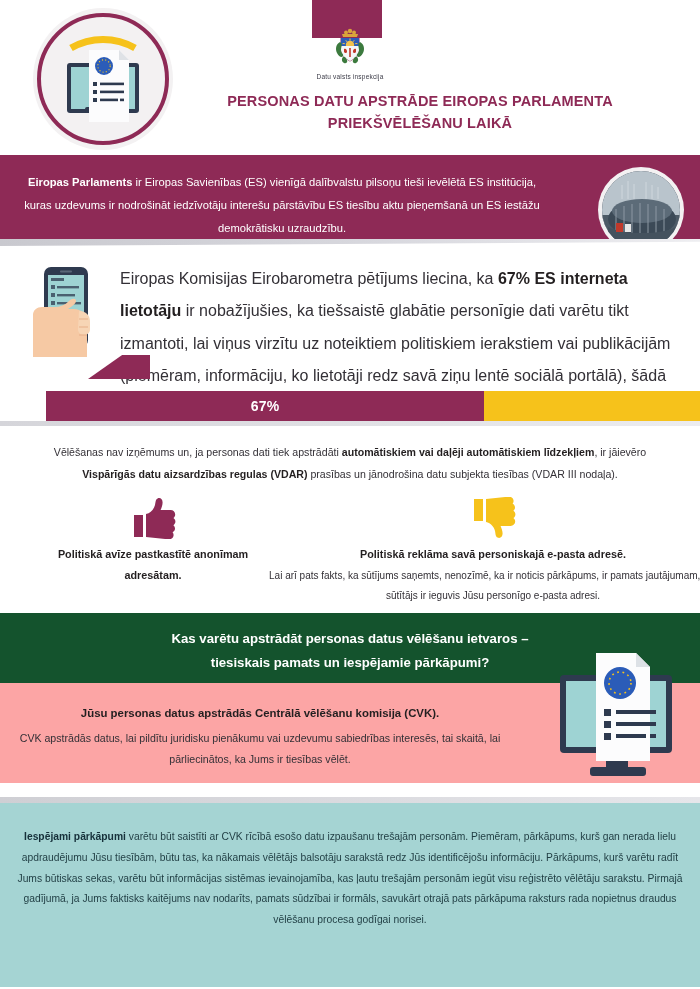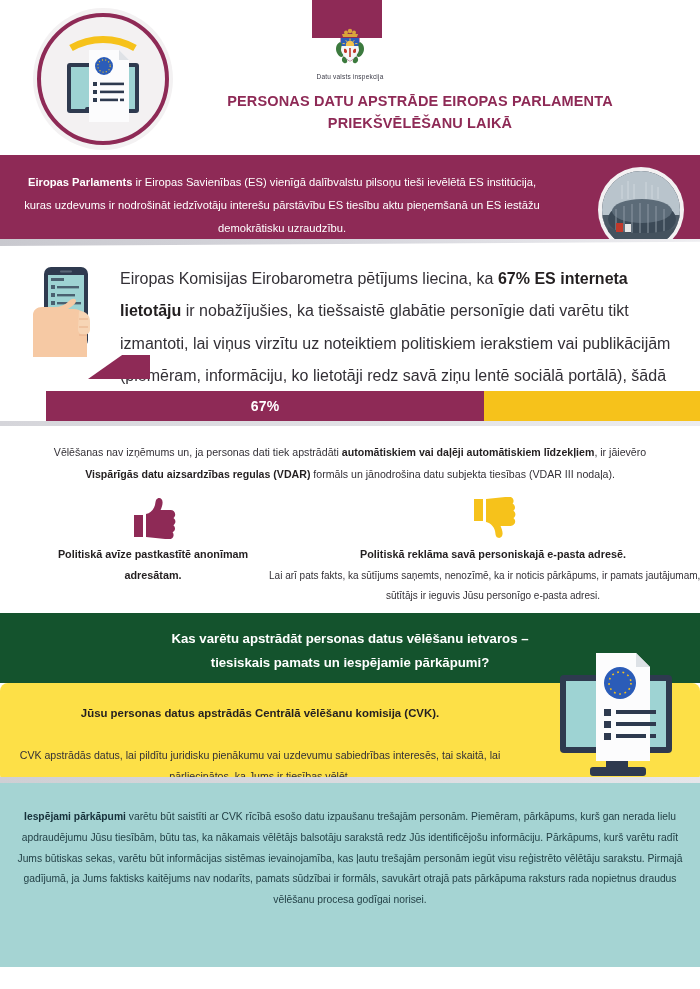--- a/index.html
+++ b/index.html
@@ -73,28 +73,28 @@
   .thumb-icon{height:44px;display:flex;align-items:flex-end;justify-content:center;}
   .thumb-head{font-weight:bold;font-size:10.8px;line-height:1.95;color:#231f20;margin-top:5px;}
   .thumb-sub{font-size:10px;line-height:1.95;color:#333036;margin-top:1px;}
 
   
   .band-q{position:relative;background:#14532d;height:70px;}
   .band-q .txt{position:absolute;left:30px;top:14px;width:640px;text-align:center;
        color:#ffffff;font-weight:bold;font-size:13.2px;line-height:1.75;}
 
   
-  .band-cvk{position:relative;background:#fde047;height:100px;border-radius:8px;}
+  .band-cvk{position:relative;background:#fca5a5;height:100px;}
   .band-cvk .txt{position:absolute;left:10px;top:20px;width:500px;text-align:center;}
   .band-cvk .head{font-weight:bold;font-size:11.4px;color:#231f20;line-height:1.9;}
-  .band-cvk .sub{font-size:10.6px;color:#333036;line-height:2.0;margin-top:20px;}
+  .band-cvk .sub{font-size:10.6px;color:#333036;line-height:2.0;margin-top:3px;}
   .cvk-monitor{position:absolute;right:6px;top:-44px;width:150px;height:150px;}
 
   
-  .band-teal{position:relative;background:#a5d4d3;padding:24px 16px 20px;min-height:140px;}
+  .band-teal{position:relative;background:#a5d4d3;padding:24px 16px 20px;min-height:140px;margin-top:20px;}
   .band-teal .txt{text-align:center;font-size:10.3px;line-height:2.0;color:#1f3c42;}
   .band-teal b{font-weight:bold;color:#16303a;}
   .teal-topshadow{position:absolute;left:0;right:0;top:-6px;height:6px;
       background:linear-gradient(to right,#cfcfd4,#e6e6ea);}
 </style>
 </head>
 <body>
 
 <div class="page">
 
@@ -219,21 +219,21 @@
 
   <div class="bar">
     <div class="fill" id="barfill" style="width: 67%; background: rgb(142, 42, 86);">
       <span>67%</span>
     </div>
     <div class="rest" id="barrest" style="width: 33%; background: rgb(246, 194, 27);"></div>
   </div>
   <div class="bar-shadow"></div>
 
   <div class="band-vdar">
-    <div class="txt"><span>Vēlēšanas nav izņēmums un, ja personas dati tiek apstrādāti </span><b>automātiskiem vai daļēji automātiskiem līdzekļiem</b><span>, ir jāievēro </span><b>Vispārīgās datu aizsardzības regulas (VDAR)</b><span> formāls un jānodrošina datu subjekta tiesības (VDAR III nodaļa).</span></div>
+    <div class="txt"><span>Vēlēšanas nav izņēmums un, ja personas dati tiek apstrādāti </span><b>automātiskiem vai daļēji automātiskiem līdzekļiem</b><span>, ir jāievēro </span><b>Vispārīgās datu aizsardzības regulas (VDAR)</b><span> prasības un jānodrošina datu subjekta tiesības (VDAR III nodaļa).</span></div>
   </div>
 
   <div class="band-thumbs">
     <div class="thumb-col left">
       <div class="thumb-icon">
         <svg width="46" height="42" viewBox="0 0 46 42">
           <path d="M4 18h9v22H4z" fill="#8e2a56"></path>
           <path d="M16 40V17c5-1 8-5 9-9 .6-2.6.4-5.6 2.6-6.6 2.6-1.2 5 .8 5 4 0 2.8-1.2 5.4-2 7.6h10c2.6 0 4.6 2 4.6 4.4 0 1.6-.8 2.8-1.8 3.6 1.2.8 2 2 2 3.6 0 1.6-.8 2.8-2 3.6 1 .8 1.6 2 1.6 3.4 0 1.6-1 3-2.4 3.6.6.8 1 1.8 1 2.8 0 2.4-2 4.4-4.6 4.4z" fill="#8e2a56"></path>
         </svg>
       </div>

